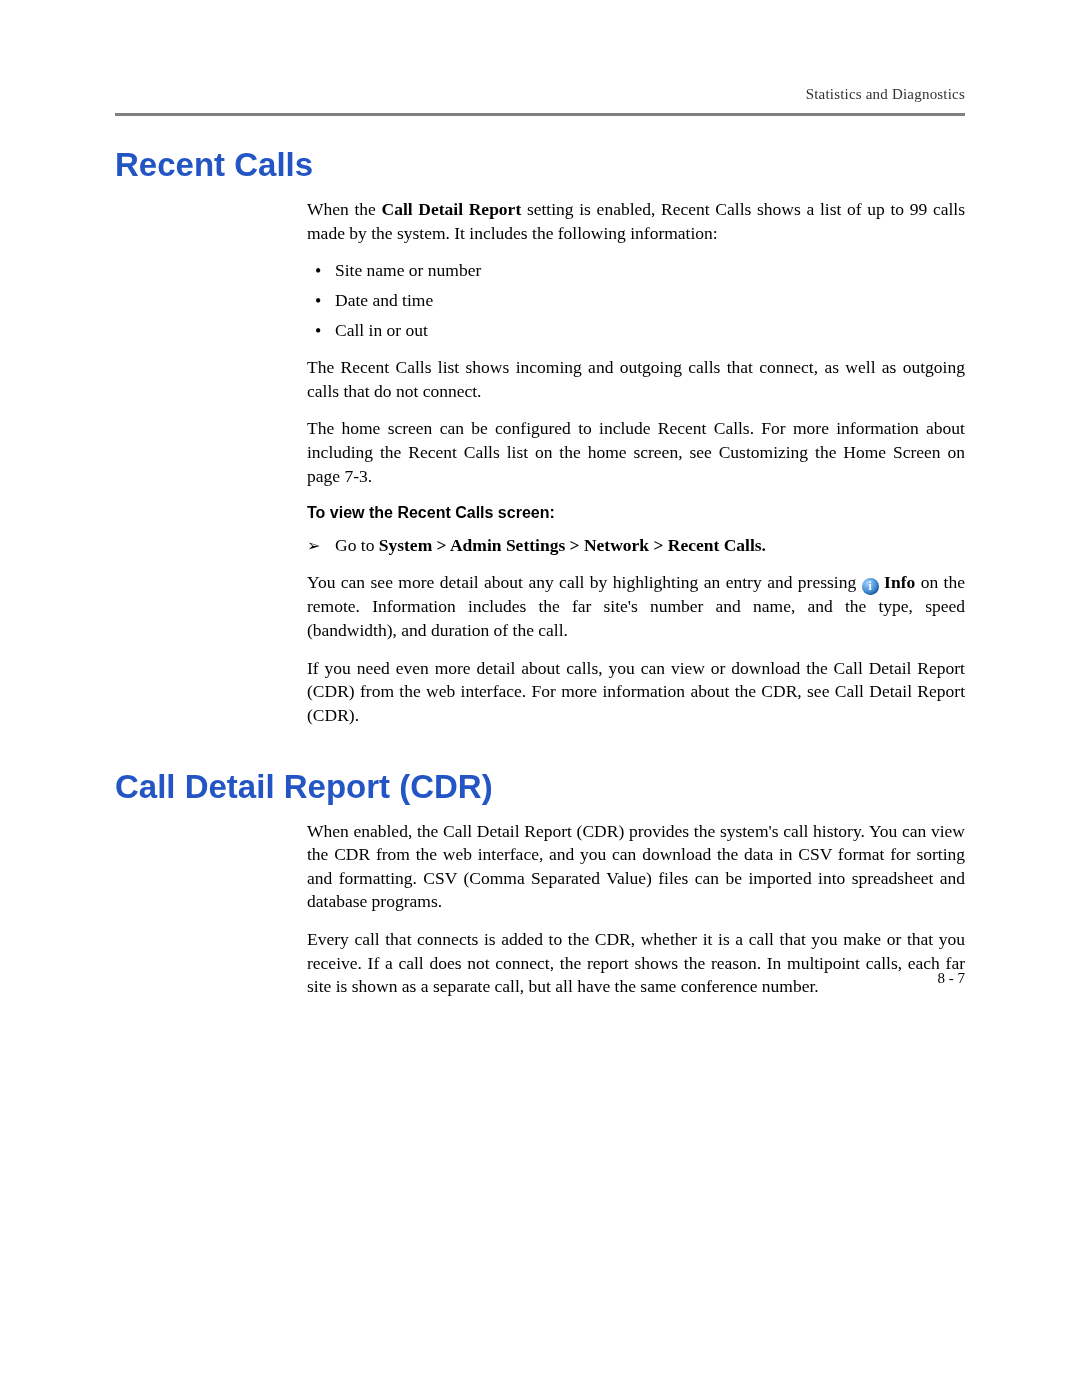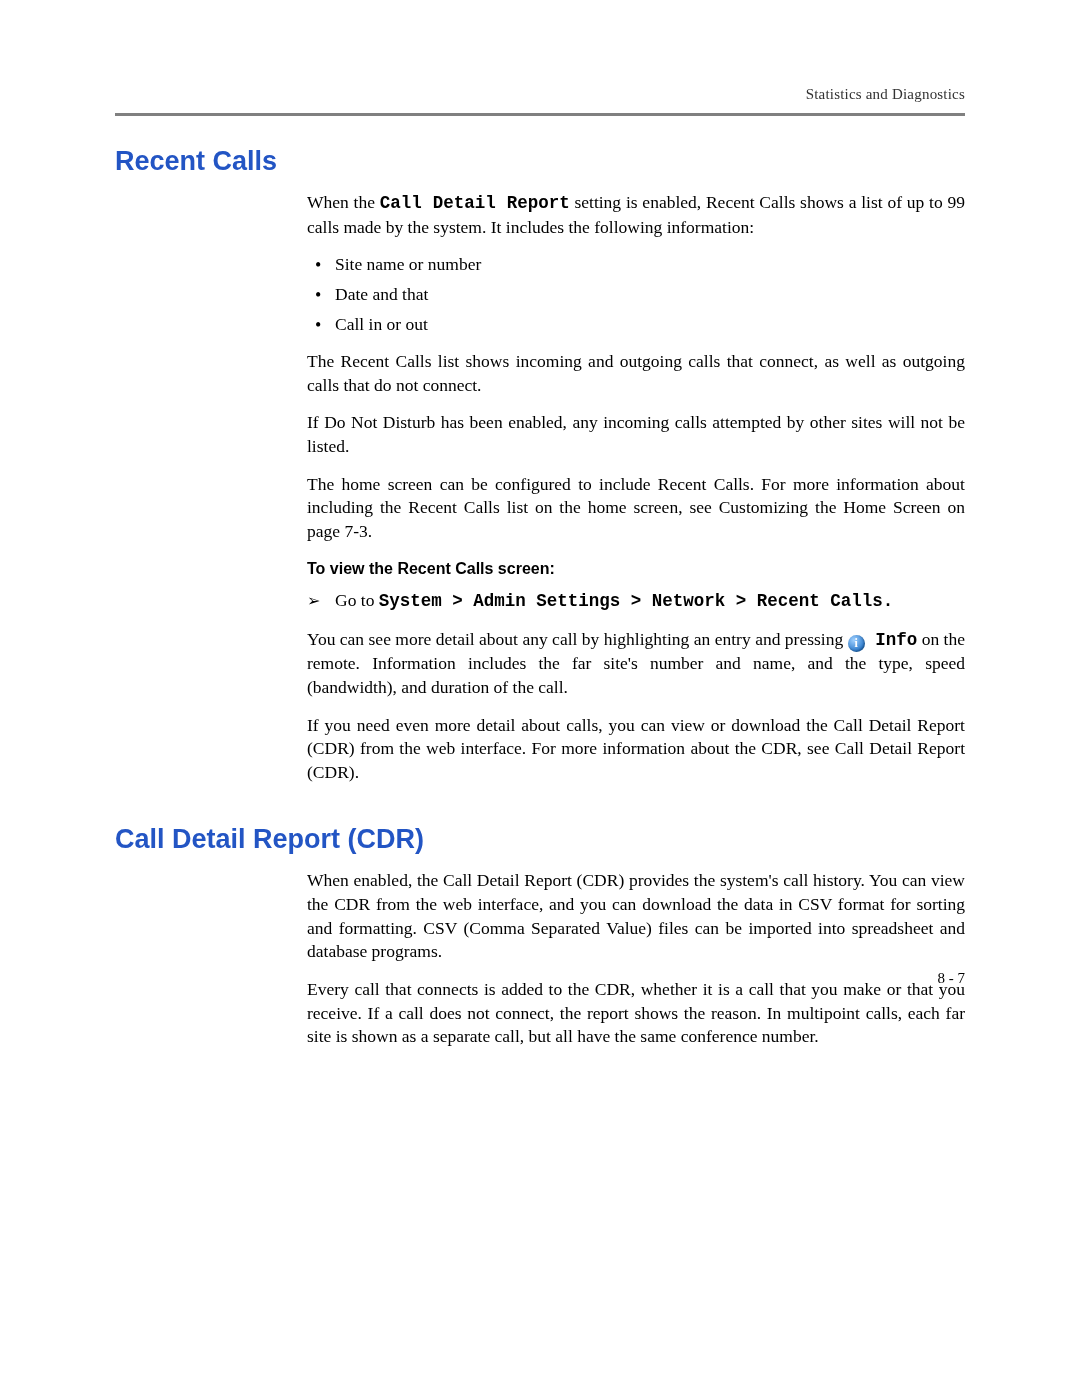--- a/index.html
+++ b/index.html
@@ -25,21 +25,21 @@
   }
   .rule {
     border: none;
     border-top: 3px solid #808080;
     margin: 0 0 30px 0;
   }
   h1.sec {
     font-family: Futura, "Trebuchet MS", Arial, sans-serif;
     font-weight: 700;
     color: #2355c4;
-    font-size: 27px;
+    font-size: 33px;
     margin: 28px 0 14px 0;
     letter-spacing: 0px;
   }
   .body-col {
     margin-left: 192px;
     font-size: 17.5px;
     line-height: 1.35;
   }
   .body-col p {
     margin: 0 0 14px 0;
@@ -96,45 +96,44 @@
     line-height: 17px;
     vertical-align: -2px;
     box-shadow: inset -1px -1px 2px rgba(0,0,0,0.3);
   }
   .page-num {
     position: absolute;
     bottom: 70px;
     right: 115px;
     font-size: 15px;
   }
-  .bold { font-weight: 700; font-family: Liberation Mono, monospace; }
+  .bold { font-weight: 700; }
 </style>
 </head>
 <body>
 
 <div class="page">
 
   <div class="running-head">Statistics and Diagnostics</div>
   <hr class="rule">
 
   <h1 class="sec">Recent Calls</h1>
 
   <div class="body-col">
     <p>
       <span>When the </span><span class="bold">Call Detail Report</span><span> setting is enabled, Recent Calls shows a list of up to 99 calls made by the system. It includes the following information:</span>
     </p>
 
     <ul class="bullets">
       <li>Site name or number</li>
-      <li>Date and that</li>
+      <li>Date and time</li>
       <li>Call in or out</li>
     </ul>
 
     <p>The Recent Calls list shows incoming and outgoing calls that connect, as well as outgoing calls that do not connect.</p>
-    <p>If Do Not Disturb has been enabled, any incoming calls attempted by other sites will not be listed.</p>
 
     <p>
       <span>The home screen can be configured to include Recent Calls. For more information about including the Recent Calls list on the home screen, see </span><span class="link">Customizing the Home Screen</span><span> on page 7-3.</span>
     </p>
 
     <div class="subhead">To view the Recent Calls screen:</div>
 
     <div class="step">
       <span class="arrow">➢</span>
       <span>Go to </span><span class="bold">System &gt; Admin Settings &gt; Network &gt; Recent Calls.</span>

